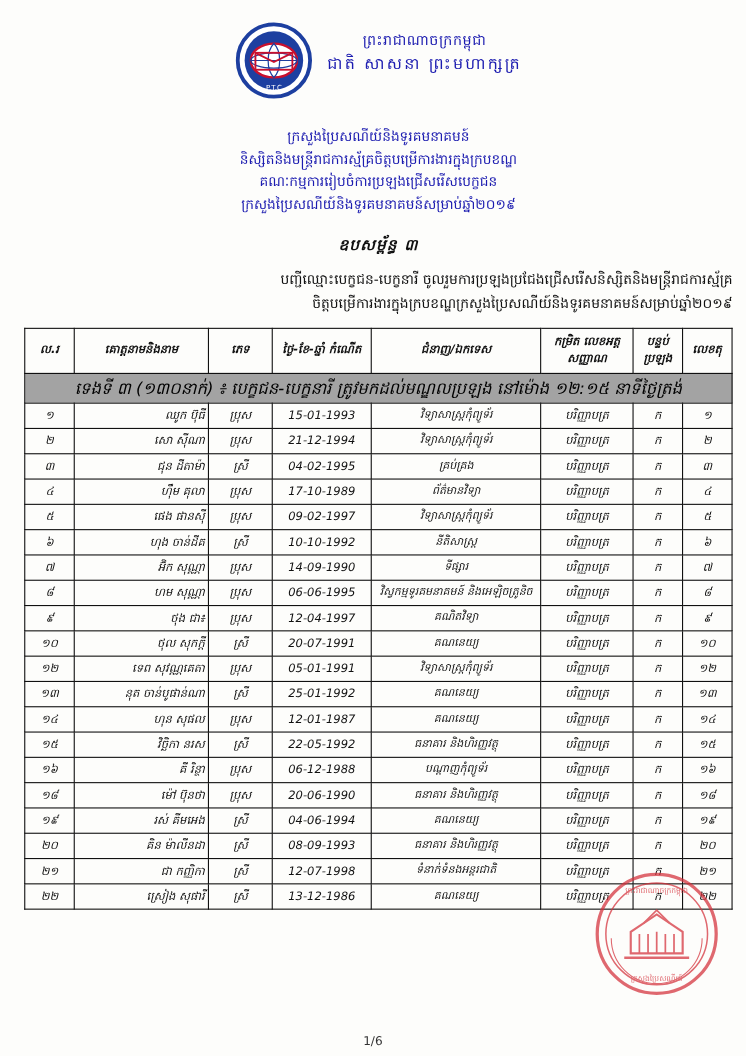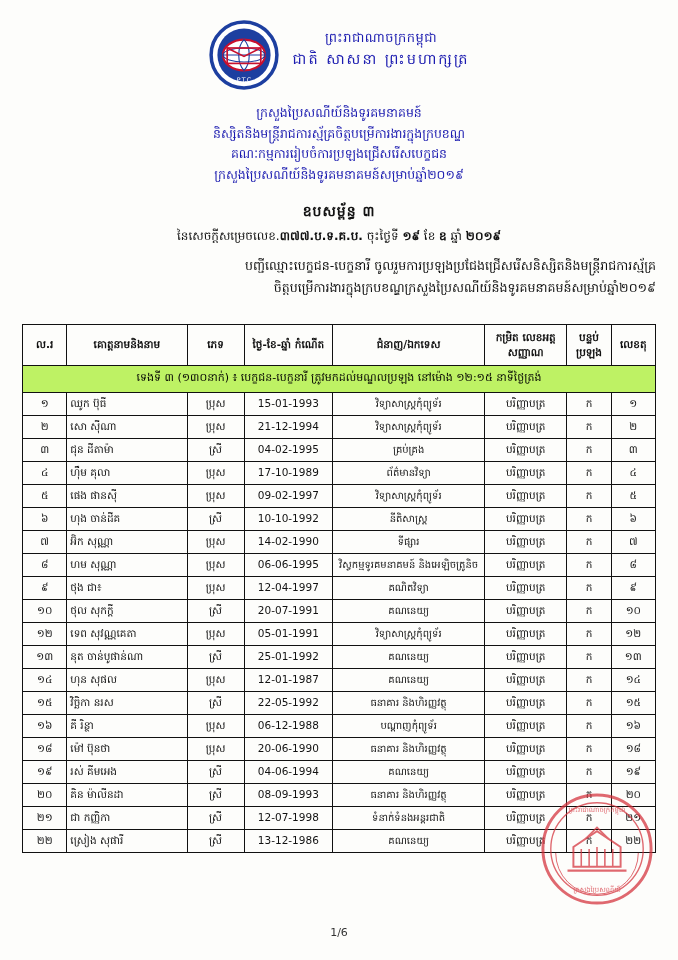--- a/index.html
+++ b/index.html
@@ -8,21 +8,21 @@
     background:#fdfdfb;
     font-family:"DejaVu Sans","Liberation Sans",sans-serif;
     color:#111;
     overflow:hidden;
     position:relative;
   }
   .page{
     width:678px;height:960px;
     position:relative;
     box-sizing:border-box;
-    padding:14px 22px 0 22px;
+    padding:14px 12px 0 22px;
   }
   
   .hdr{
     display:flex;
     align-items:flex-start;
     justify-content:center;
     gap:14px;
     margin-top:6px;
   }
   .logo{
@@ -47,51 +47,53 @@
     color:#1c1cb0;
     line-height:1.6;
     letter-spacing:2px;
     text-align:right;
   }
   .ministry{
     text-align:center;
     color:#1c1cb0;
     font-size:12.5px;
     line-height:1.65;
-    margin-top:13px;
+    margin-top:24px;
   }
   .ministry div{white-space:nowrap}
   
   .annex{
     text-align:center;
     margin-top:16px;
   }
   .annex-title{
     font-size:14px;
     font-weight:bold;
     letter-spacing:1px;
+    font-style:italic;
   }
   .annex-sub{
     font-size:12px;
     margin-top:5px;
   }
   .annex-sub b{font-weight:bold}
   .doc-title{
     text-align:right;
     font-size:12.6px;
     line-height:1.75;
     margin-top:9px;
     font-weight:normal;
   }
   
   table{
     border-collapse:collapse;
     width:100%;
-    margin-top:25px;
+    margin-top:11px;
     font-size:10.5px;
+    font-style:italic;
   }
   th,td{
     border:1px solid #111;
     padding:2px 3px;
     text-align:center;
     line-height:1.35;
     height:18px;
   }
   thead th{
     font-weight:bold;
@@ -101,41 +103,41 @@
   }
   .c-no{width:7%}
   .c-name{width:19%}
   .c-sex{width:9%}
   .c-dob{width:14%}
   .c-major{width:24%}
   .c-school{width:13%}
   .c-room{width:7%}
   .c-seat{width:7%}
   .row-banner td{
-    background:#bef264;
+    background:#a3a3a3;
     font-weight:bold;
-    font-size:11px;
+    font-size:15px;
     padding:3px 4px;
     color:#000;
     height:20px;
   }
-  td.name{text-align:left}
+  td.name{text-align:right}
   td.major{font-size:10px}
   tbody tr td:first-child{font-weight:normal}
   
   .stamp{
     position:absolute;
     right:22px;
     bottom:52px;
     width:118px;height:118px;
     pointer-events:none;
   }
   .footer-page{
     position:absolute;
-    bottom:21px;
+    bottom:7px;
     left:0;right:0;
     text-align:center;
     font-size:11px;
     color:#333;
   }
 </style>
 </head>
 <body>
 
 <div class="page">
@@ -162,29 +164,20 @@
 
   <div class="ministry">
     <div>ក្រសួងប្រៃសណីយ៍និងទូរគមនាគមន៍</div>
     <div>និស្សិតនិងមន្ត្រីរាជការស្ម័គ្រចិត្តបម្រើការងារក្នុងក្របខណ្ឌ</div>
     <div>គណៈកម្មការរៀបចំការប្រឡងជ្រើសរើសបេក្ខជន</div>
     <div>ក្រសួងប្រៃសណីយ៍និងទូរគមនាគមន៍សម្រាប់ឆ្នាំ២០១៩</div>
   </div>
 
   <div class="annex">
     <div class="annex-title">ឧបសម្ព័ន្ធ ៣</div>
-    <div class="annex-sub">
-      <span>នៃសេចក្តីសម្រេចលេខ.</span><b>៣៧៧.ប.ទ.គ.ប.</b>
-      <span>ចុះថ្ងៃទី</span>
-      <b>១៩</b>
-      <span>ខែ</span>
-      <b>ឧ</b>
-      <span>ឆ្នាំ</span>
-      <b>២០១៩</b>
-    </div>
   </div>
 
   <div class="doc-title">
     <div>បញ្ជីឈ្មោះបេក្ខជន-បេក្ខនារី ចូលរួមការប្រឡងប្រជែងជ្រើសរើសនិស្សិតនិងមន្ត្រីរាជការស្ម័គ្រ</div>
     <div>ចិត្តបម្រើការងារក្នុងក្របខណ្ឌក្រសួងប្រៃសណីយ៍និងទូរគមនាគមន៍សម្រាប់ឆ្នាំ២០១៩</div>
   </div>
 
   <table>
     <thead>
       <tr>
@@ -259,21 +252,21 @@
           <td>10-10-1992</td>
           <td class="major">នីតិសាស្ត្រ</td>
           <td>បរិញ្ញាបត្រ</td>
           <td>ក</td>
           <td>៦</td>
         </tr>
       <tr>
           <td>៧</td>
           <td class="name">អ៊ិក សុណ្ណា</td>
           <td>ប្រុស</td>
-          <td>14-02-1990</td>
+          <td>14-09-1990</td>
           <td class="major">ទីផ្សារ</td>
           <td>បរិញ្ញាបត្រ</td>
           <td>ក</td>
           <td>៧</td>
         </tr>
       <tr>
           <td>៨</td>
           <td class="name">ហម សុណ្ណា</td>
           <td>ប្រុស</td>
           <td>06-06-1995</td>

